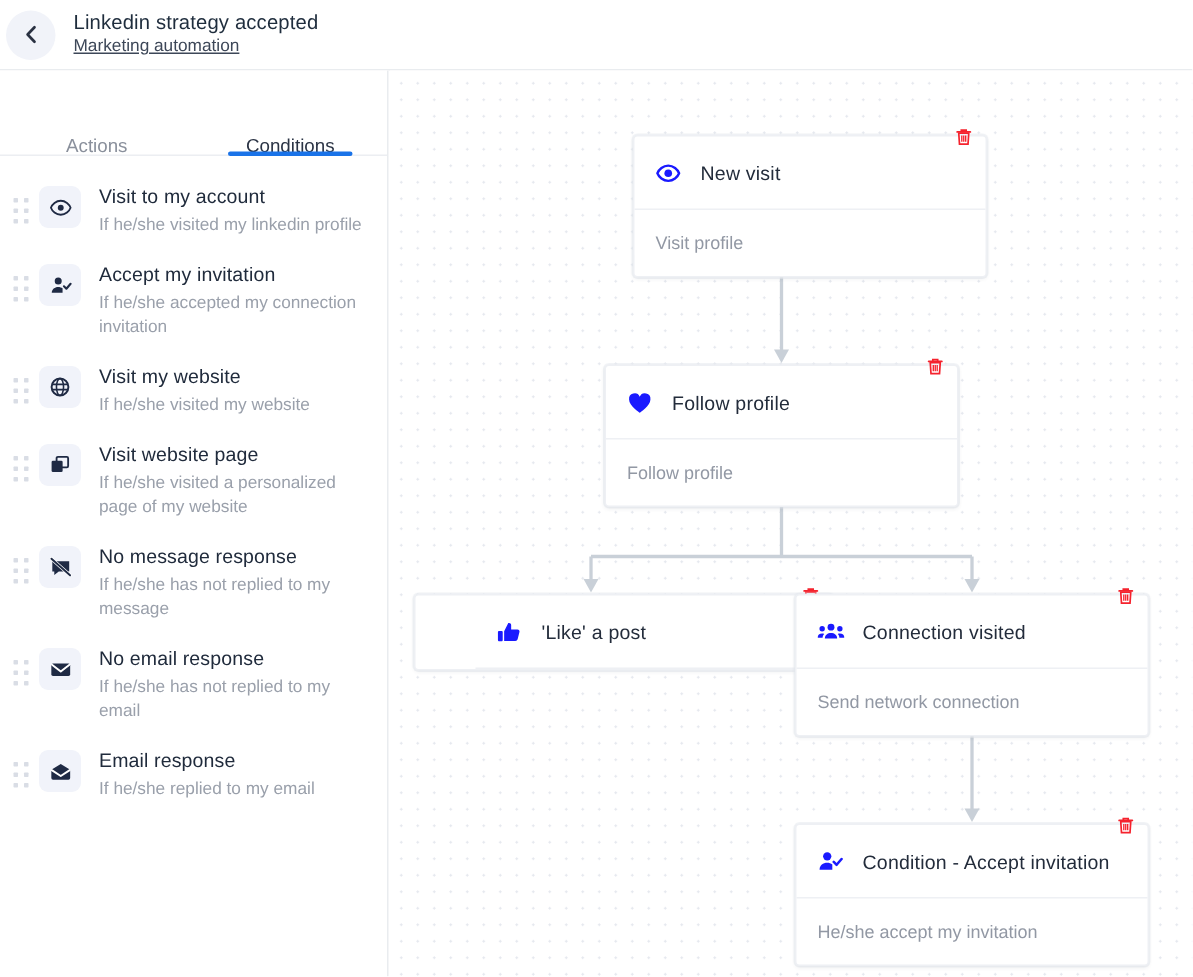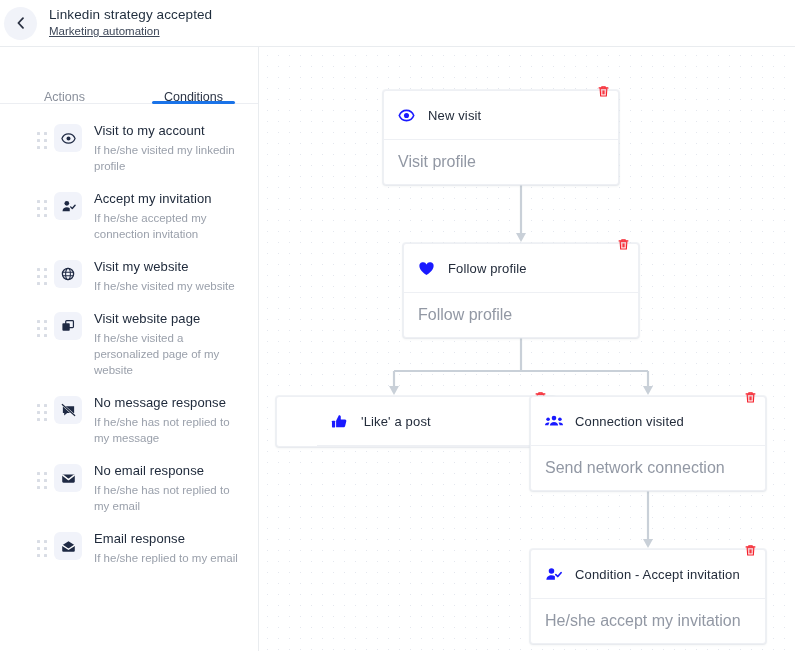--- a/index.html
+++ b/index.html
@@ -50,21 +50,21 @@
     flex: 1; display: flex; align-items: flex-end; justify-content: center;
     font-size: 12.5px; color: #8a909c; cursor: pointer; position: relative;
     height: 57px;
   }
   .tab.active { color: #2b3445; }
   .tab.active::after {
     content: ""; position: absolute; left: 18%; right: 18%; bottom: 0;
     height: 3px; background: #1a73e8; border-radius: 2px;
   }
 
-  .cond-list { padding-top: 10px; padding-left: 28px; }
+  .cond-list { padding-top: 10px; }
   .cond-item {
     display: flex; align-items: flex-start;
     padding: 8px 14px 8px 6px; cursor: pointer;
   }
   .drag-handle {
     width: 16px; flex: none; padding-top: 10px;
     display: grid; grid-template-columns: repeat(2, 4px);
     grid-auto-rows: 4px; gap: 3px 3px; justify-content: center;
     cursor: grab;
   }
@@ -108,21 +108,21 @@
     height: 49px; display: flex; align-items: center;
     padding: 0 14px; border-bottom: 1px solid #eef0f4;
   }
   .node-icon { width: 22px; flex: none; display: flex; align-items: center; }
   .node-icon svg { display: block; }
   .node-title {
     font-size: 13px; color: #232c3b; margin-left: 8px; letter-spacing: .15px;
   }
   .node-body {
     height: 44px; display: flex; align-items: center; padding: 0 14px;
-    font-size: 16px; color: #9298a4;
+    font-size: 12px; color: #9298a4;
   }
   .trash {
     position: absolute; right: 7px; top: -8px;
     width: 16px; height: 16px; cursor: pointer; z-index: 6;
     display: flex; align-items: center; justify-content: center;
   }
   .trash svg { display: block; }
 
   
   .links { position: absolute; left: 0; top: 0; width: 795px; height: 651px; z-index: 1; }
@@ -328,21 +328,21 @@
           <path d="M648 489 L648 541"></path>
         </g>
         <g fill="#c9d0d8">
           <polygon points="521,242 516,233 526,233"></polygon>
           <polygon points="394,395 389,386 399,386"></polygon>
           <polygon points="648,395 643,386 653,386"></polygon>
           <polygon points="648,548 643,539 653,539"></polygon>
         </g>
       </svg>
 
-      <div class="node" style="left:383px; top:90px; width:236px;">
+      <div class="node" style="left:422px; top:90px; width:236px;">
         <div class="trash">
           <span>
             <svg width="13" height="13" viewBox="0 0 16 16">
               <path d="M2.6 3.6h10.8" stroke="#f5222d" stroke-width="1.5" stroke-linecap="round"></path>
               <path d="M6 3.4V2.2h4v1.2" fill="none" stroke="#f5222d" stroke-width="1.4"></path>
               <path d="M3.9 4.6h8.2l-.6 9H4.5z" fill="none" stroke="#f5222d" stroke-width="1.4"></path>
               <path d="M6.4 6.6v5M8 6.6v5M9.6 6.6v5" stroke="#f5222d" stroke-width="1.1"></path>
             </svg>
           </span>
         </div>

